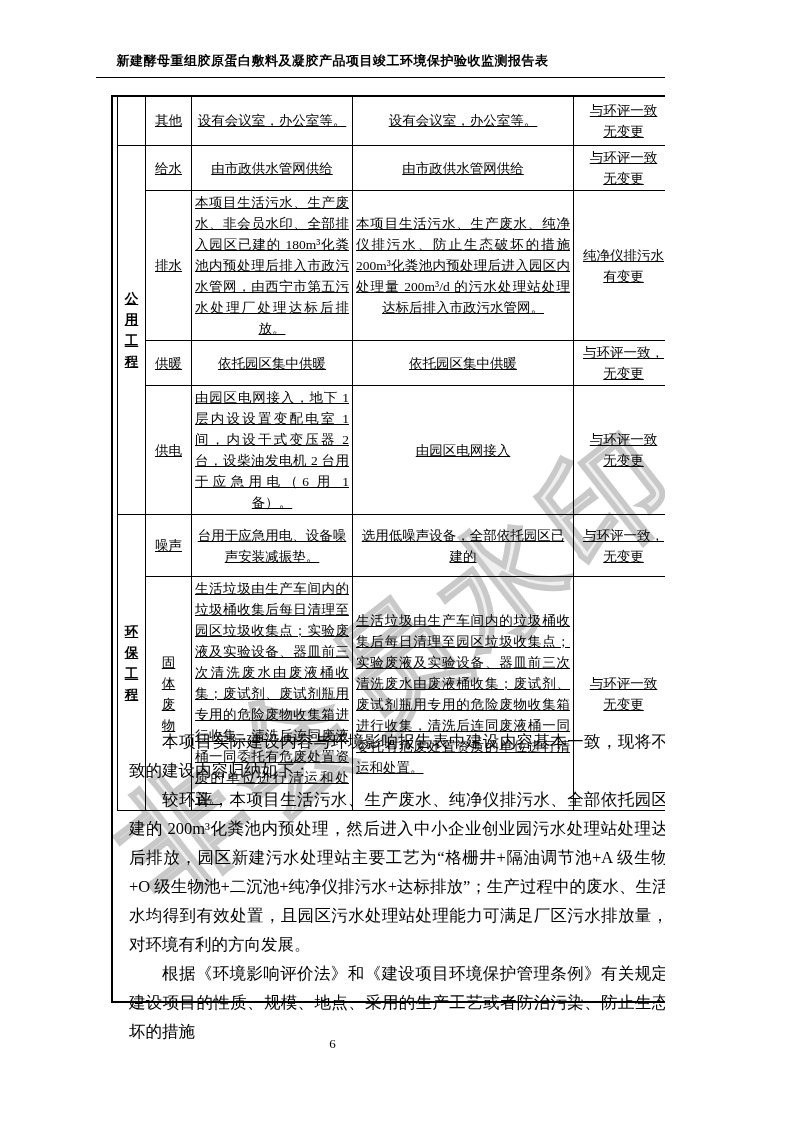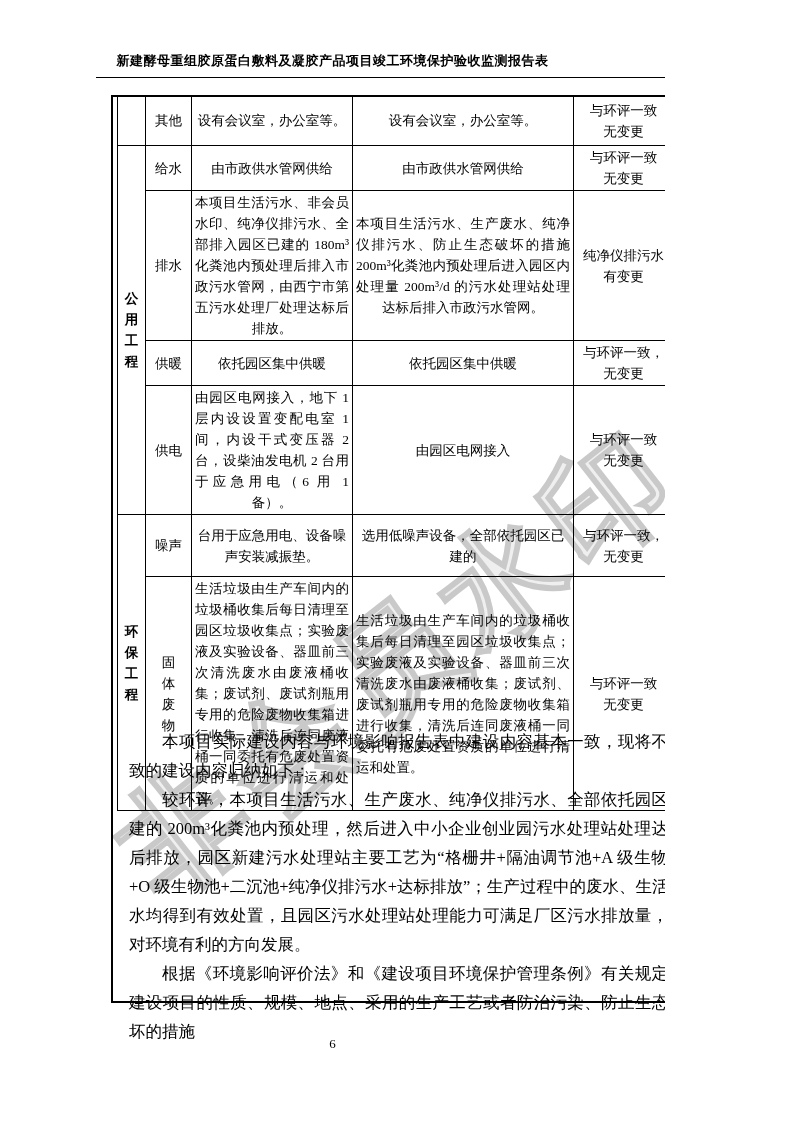--- a/index.html
+++ b/index.html
@@ -39,20 +39,21 @@
   .outer-frame{
     position:absolute;left:111px;top:95px;width:572px;height:908px;
     border:2px solid #000;box-sizing:border-box;
     z-index:1;
   }
   
   table.ctable{
     position:absolute;left:117px;top:95px;width:556px;
     border-collapse:collapse;table-layout:fixed;
     z-index:2;
+    text-decoration:underline;
   }
   table.ctable td{
     border:1.5px solid #000;
     padding:1px 3px;
     vertical-align:middle;
     font-size:13.5px;
     line-height:21px;
     overflow:hidden;
     background:transparent;
   }
@@ -128,21 +129,21 @@
 工
 程</td>
       <td class="sub">给水</td>
       <td class="c">由市政供水管网供给</td>
       <td class="c">由市政供水管网供给</td>
       <td class="concl">与环评一致
 无变更</td>
     </tr>
     <tr style="height:128px">
       <td class="sub">排水</td>
-      <td class="j">本项目生活污水、非会员水印、纯净仪排污水、全部排入园区已建的 180m³化粪池内预处理后排入市政污水管网，由西宁市第五污水处理厂处理达标后排放。</td>
+      <td class="j">本项目生活污水、生产废水、非会员水印、全部排入园区已建的 180m³化粪池内预处理后排入市政污水管网，由西宁市第五污水处理厂处理达标后排放。</td>
       <td class="j">本项目生活污水、生产废水、纯净仪排污水、防止生态破坏的措施 200m³化粪池内预处理后进入园区内处理量 200m³/d 的污水处理站处理达标后排入市政污水管网。</td>
       <td class="concl">纯净仪排污水
 有变更</td>
     </tr>
     <tr style="height:37px">
       <td class="sub">供暖</td>
       <td class="c">依托园区集中供暖</td>
       <td class="c">依托园区集中供暖</td>
       <td class="concl">与环评一致，
 无变更</td>

